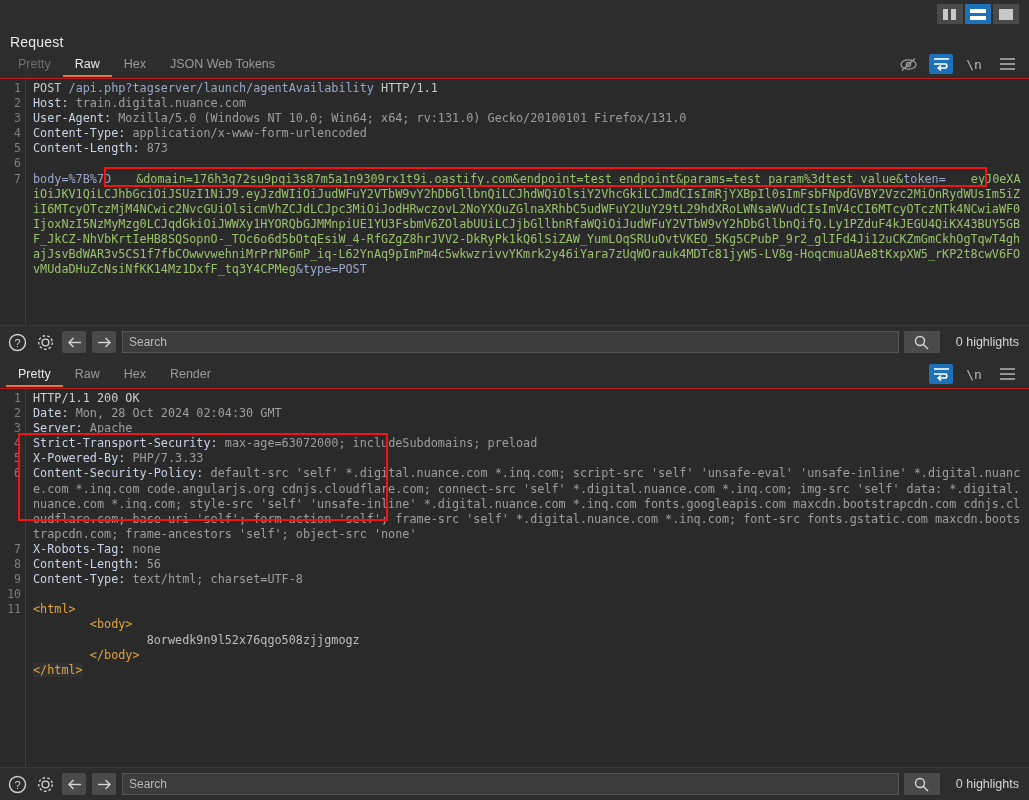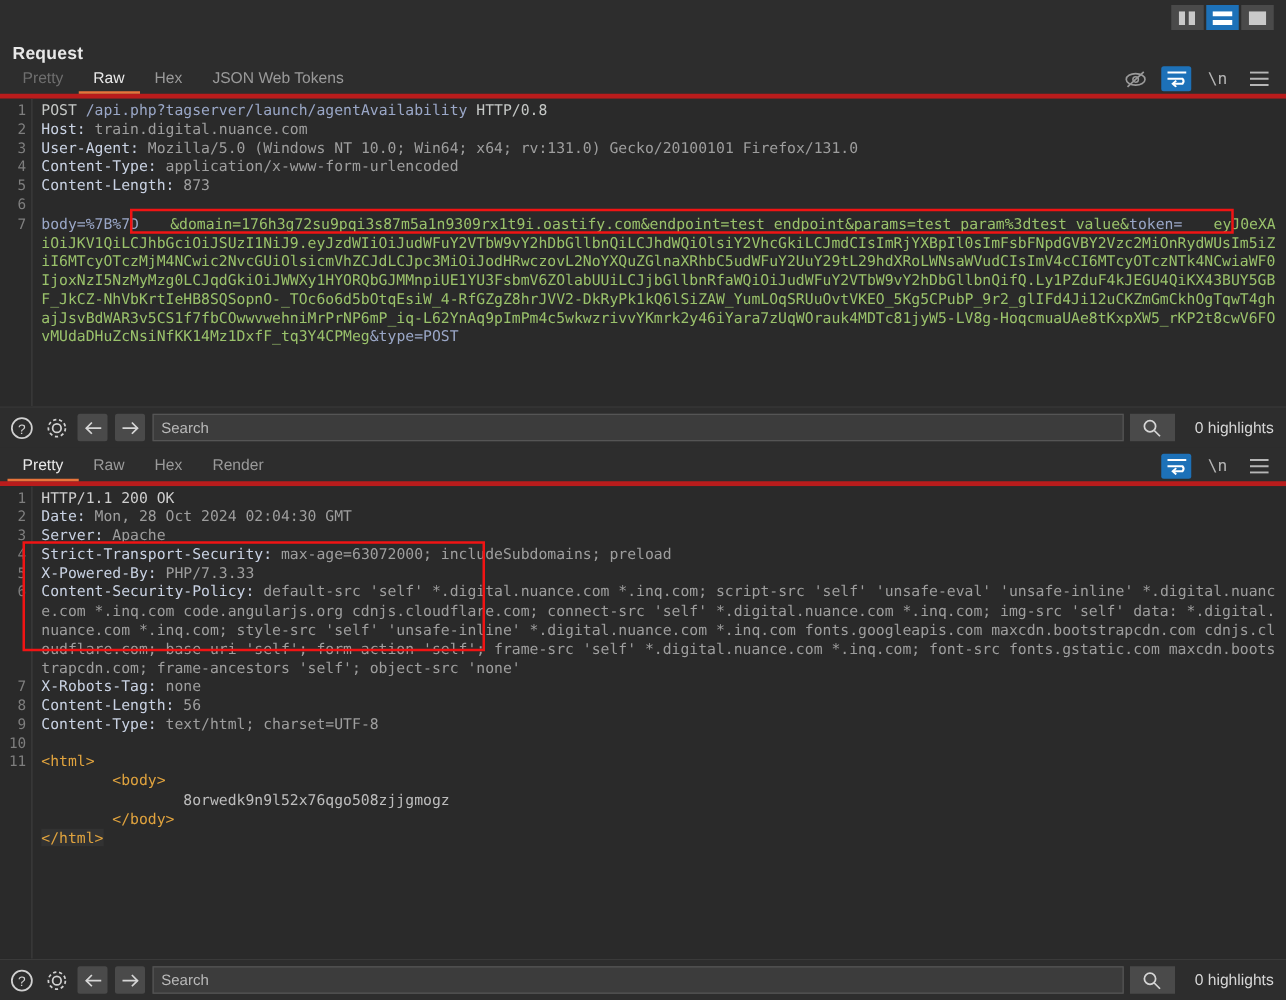--- a/index.html
+++ b/index.html
@@ -18,26 +18,26 @@
   }
   .layout-btn {
     width: 26px; height: 20px; background: #4a4a4a; border: none;
     display: flex; align-items: center; justify-content: center; cursor: pointer;
   }
   .layout-btn.active { background: #1d71b8; }
 
   
   .panel { display: flex; flex-direction: column; background: #2d2d2d; }
   .panel-title {
-    color: #e8e8e8; font-size: 14px; font-weight: bold;
+    color: #e8e8e8; font-size: 14px; font-weight: normal;
     padding: 6px 10px 4px 10px; letter-spacing: .2px;
   }
   .tabrow {
-    display: flex; align-items: flex-end; position: relative;
-    border-bottom: 4px solid #b91c1c; padding-left: 6px; height: 25px;
+    display: flex; align-items: flex-start; position: relative;
+    border-bottom: 1px solid #b91c1c; padding-left: 6px; height: 25px;
   }
   .tab {
     color: #9a9a9a; font-size: 12.5px; padding: 3px 12px 4px 12px;
     cursor: pointer; border-bottom: 2px solid transparent; white-space: nowrap;
   }
   .tab.active { color: #e8e8e8; border-bottom: 2px solid #e8743b; }
   .tab.disabled { color: #6e6e6e; }
   .tabrow-right {
     margin-left: auto; display: flex; align-items: center; gap: 9px;
     padding-right: 10px; padding-bottom: 2px;
@@ -179,21 +179,21 @@
         <div></div>
           <div></div>
           <div></div>
           <div></div>
           <div></div>
           <div></div>
           <div></div>
           <div></div>
           <div></div>
       </div>
-      <div class="code"><span class="ln"><span class="k-method">POST</span> <span class="k-path">/api.php?tagserver/launch/agentAvailability</span> <span class="k-method">HTTP/0.8</span>
+      <div class="code"><span class="ln"><span class="k-method">POST</span> <span class="k-path">/api.php?tagserver/launch/agentAvailability</span> <span class="k-method">HTTP/1.1</span>
 </span><span class="k-hdr">Host:</span> <span class="k-val">train.digital.nuance.com</span>
 <span class="k-hdr">User-Agent:</span> <span class="k-val">Mozilla/5.0 (Windows NT 10.0; Win64; x64; rv:131.0) Gecko/20100101 Firefox/131.0</span>
 <span class="k-hdr">Content-Type:</span> <span class="k-val">application/x-www-form-urlencoded</span>
 <span class="k-hdr">Content-Length:</span> <span class="k-val">873</span>
 
 <span class="k-param">body=%7B%7D</span><span class="k-str">&amp;domain=176h3g72su9pqi3s87m5a1n9309rx1t9i.oastify.com&amp;endpoint=test_endpoint&amp;params=test_param%3dtest_value&amp;</span><span class="k-param">token=</span><span class="k-str">eyJ0eXAiOiJKV1QiLCJhbGciOiJSUzI1NiJ9.eyJzdWIiOiJudWFuY2VTbW9vY2hDbGllbnQiLCJhdWQiOlsiY2VhcGkiLCJmdCIsImRjYXBpIl0sImFsbFNpdGVBY2Vzc2MiOnRydWUsIm5iZiI6MTcyOTczMjM4NCwic2NvcGUiOlsicmVhZCJdLCJpc3MiOiJodHRwczovL2NoYXQuZGlnaXRhbC5udWFuY2UuY29tL29hdXRoLWNsaWVudCIsImV4cCI6MTcyOTczNTk4NCwiaWF0IjoxNzI5NzMyMzg0LCJqdGkiOiJWWXy1HYORQbGJMMnpiUE1YU3FsbmV6ZOlabUUiLCJjbGllbnRfaWQiOiJudWFuY2VTbW9vY2hDbGllbnQifQ.Ly1PZduF4kJEGU4QiKX43BUY5GBF_JkCZ-NhVbKrtIeHB8SQSopnO-_TOc6o6d5bOtqEsiW_4-RfGZgZ8hrJVV2-DkRyPk1kQ6lSiZAW_YumLOqSRUuOvtVKEO_5Kg5CPubP_9r2_glIFd4Ji12uCKZmGmCkhOgTqwT4ghajJsvBdWAR3v5CS1f7fbCOwwvwehniMrPrNP6mP_iq-L62YnAq9pImPm4c5wkwzrivvYKmrk2y46iYara7zUqWOrauk4MDTc81jyW5-LV8g-HoqcmuaUAe8tKxpXW5_rKP2t8cwV6FOvMUdaDHuZcNsiNfKK14Mz1DxfF_tq3Y4CPMeg</span><span class="k-param">&amp;type=POST</span></div>
       <div class="redbox" style="left:104px; top:88px; width:883px; height:20px;"></div>
     </div>
 
     <div class="searchbar">

